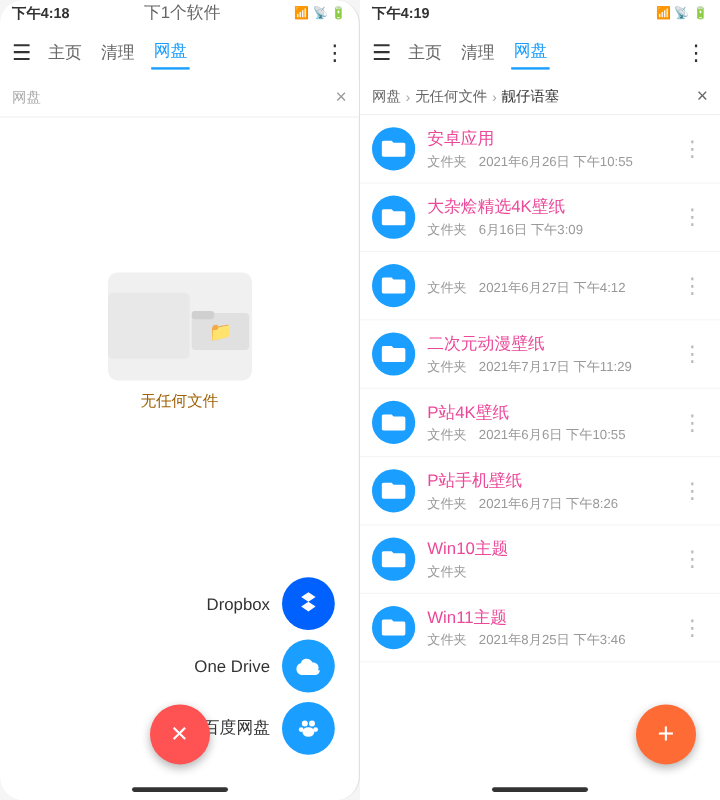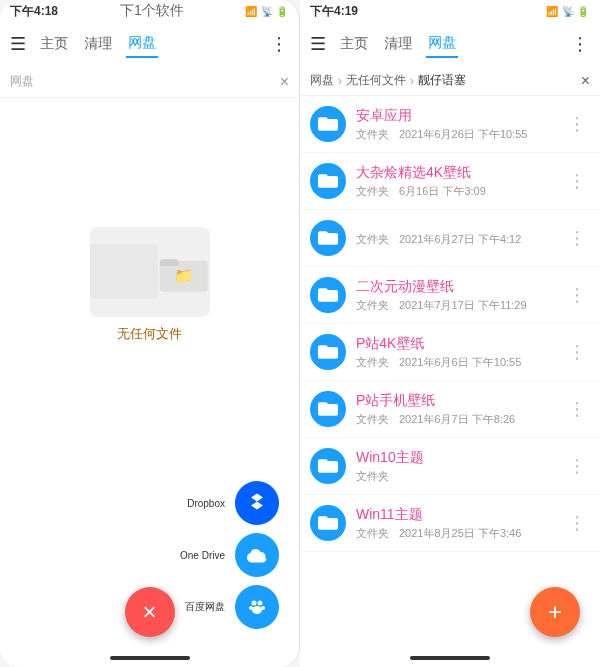--- a/index.html
+++ b/index.html
@@ -192,21 +192,21 @@
       gap: 8px;
       padding: 10px 20px 20px;
       align-items: flex-end;
     }
     .cloud-service-row {
       display: flex;
       align-items: center;
       gap: 10px;
     }
     .cloud-service-label {
-      font-size: 10px;
+      font-size: 14px;
       color: #333;
       font-weight: 500;
     }
     .cloud-service-btn {
       width: 44px;
       height: 44px;
       border-radius: 50%;
       display: flex;
       align-items: center;
       justify-content: center;

